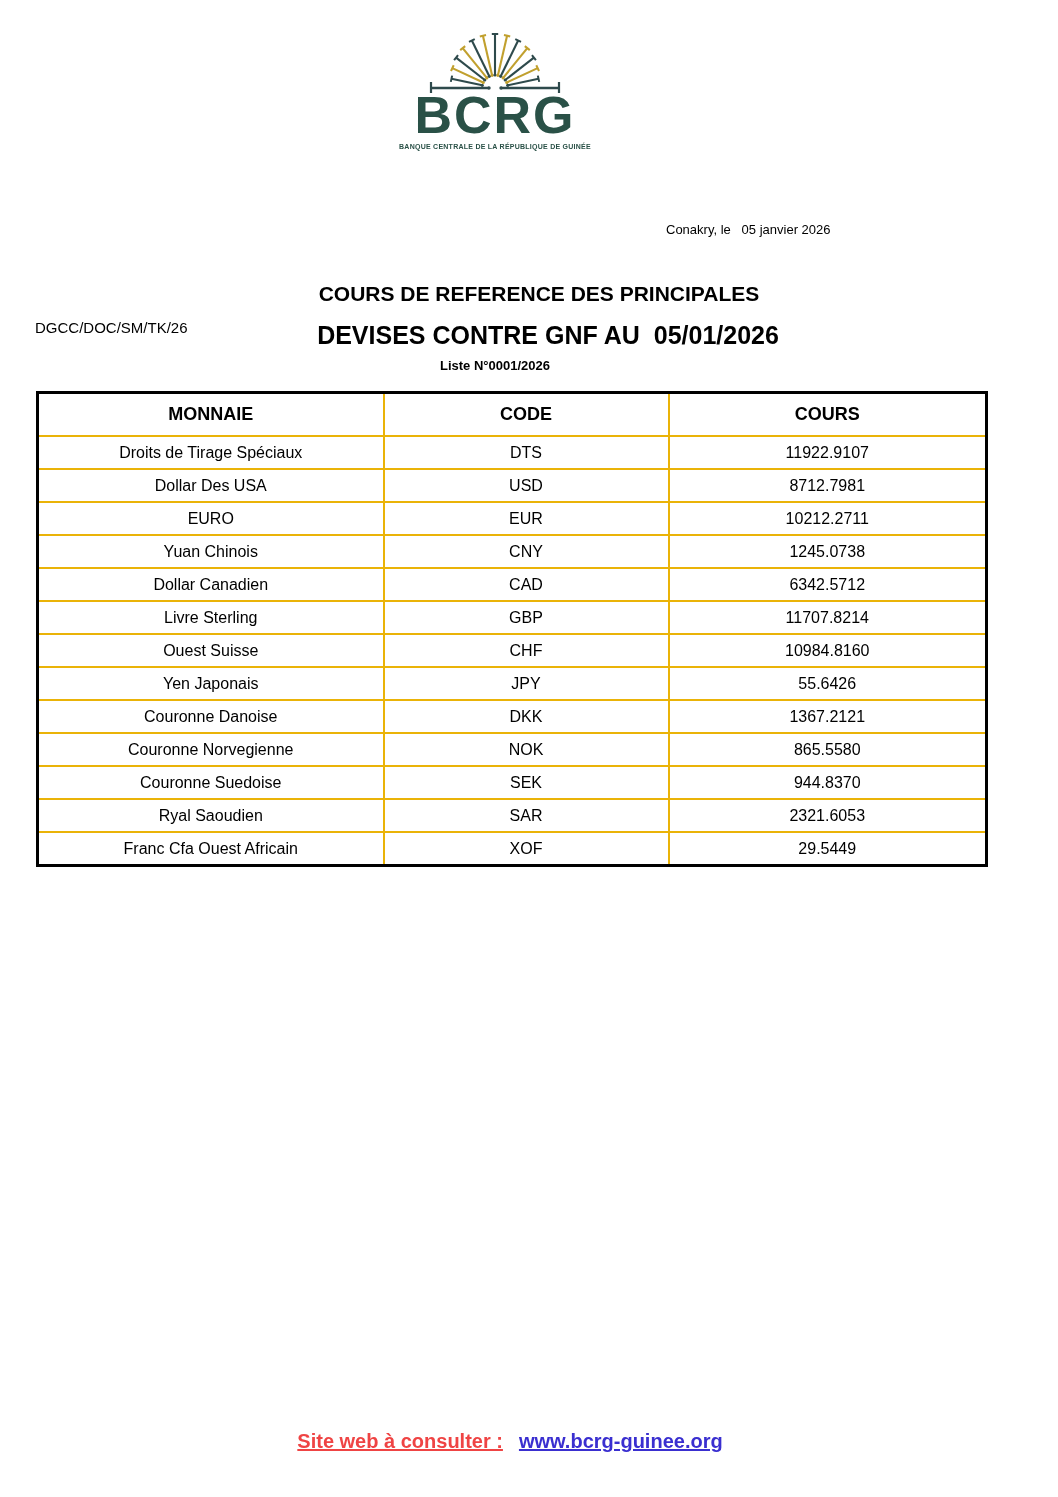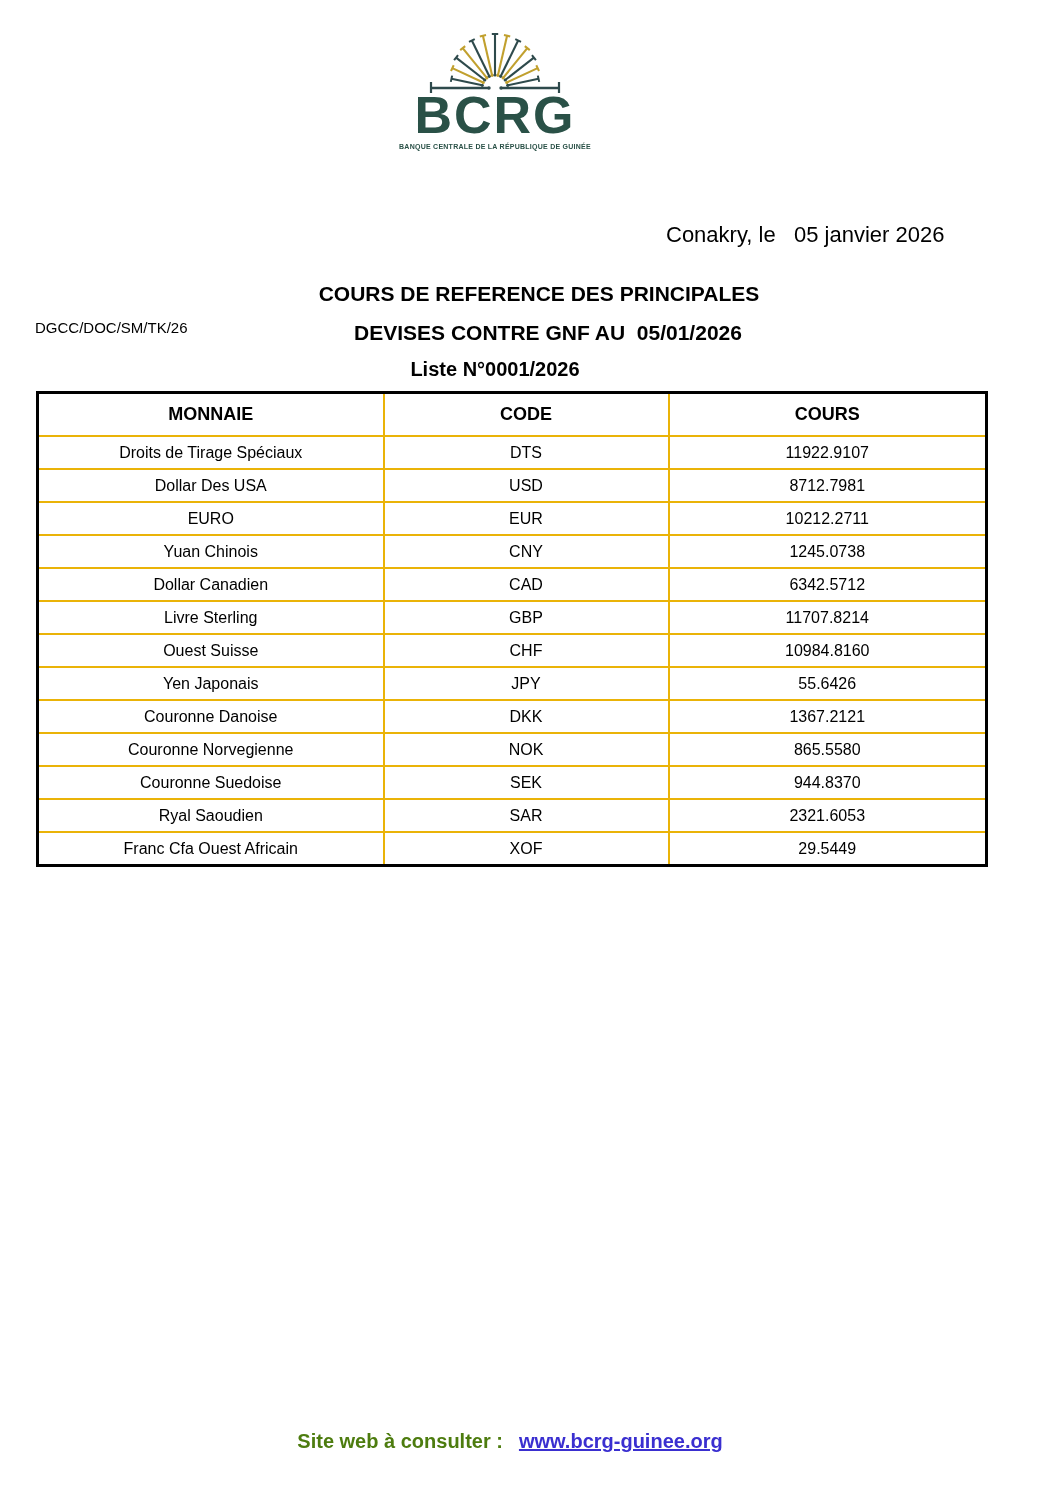--- a/index.html
+++ b/index.html
@@ -23,40 +23,40 @@
     line-height:0.92; margin-top:-2px;
   }
   .logo-tagline {
     font-size:7px; font-weight:bold; letter-spacing:0.25px;
     margin-top:3px; white-space:nowrap;
   }
 
   
   .place-date {
     position:absolute; left:666px; top:222px;
-    font-size:22px; white-space:pre;
+    font-size:13px; white-space:pre;
   }
   .title-line1 {
     position:absolute; top:282px; left:0; right:0;
     text-align:center; padding-left:20px;
     font-size:21px; font-weight:bold;
   }
   .ref-code {
     position:absolute; left:35px; top:319px;
     font-size:15px;
   }
   .title-line2 {
     position:absolute; top:321px; left:0; right:0;
     text-align:center; padding-left:38px;
-    font-size:21px; font-weight:bold; white-space:pre;
+    font-size:25px; font-weight:bold; white-space:pre;
   }
   .list-number {
     position:absolute; top:358px; left:0; right:0;
     text-align:center; padding-right:68px;
-    font-size:20px; font-weight:bold;
+    font-size:13px; font-weight:bold;
   }
 
   
   table.rates {
     position:absolute; left:36px; top:391px;
     width:949px;
     border-collapse:collapse; table-layout:fixed;
     border:3px solid #000;
   }
   table.rates th, table.rates td {
@@ -66,21 +66,21 @@
   }
   table.rates th { height:41px; font-size:18px; font-weight:bold; }
   table.rates td { height:31px; font-size:16px; font-weight:normal; }
 
   
   .footer {
     position:absolute; top:1430px; left:0; right:0;
     text-align:center; transform:translateX(-19px);
     font-size:20px; font-weight:bold;
   }
-  .footer-label { color:#4d7c0f; white-space:pre; }
+  .footer-label { color:#ef4444; text-decoration:underline; white-space:pre; }
   .footer-link  { text-decoration:underline; cursor:pointer;margin-left:16px; }
 </style>
 </head>
 <body>
 
 <div class="page">
 
   <div class="logo-block">
     <svg id="emblem" width="134" height="64" viewBox="0 0 134 64">
         <line x1="3" y1="58" x2="61" y2="58" stroke="#2e4a4c" stroke-width="2.4"></line>

